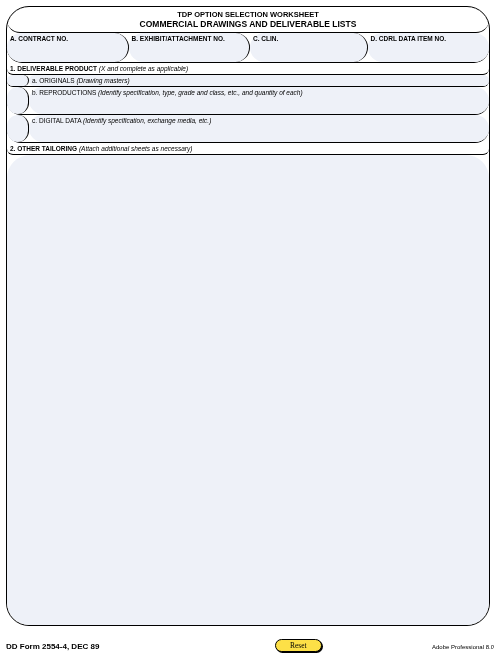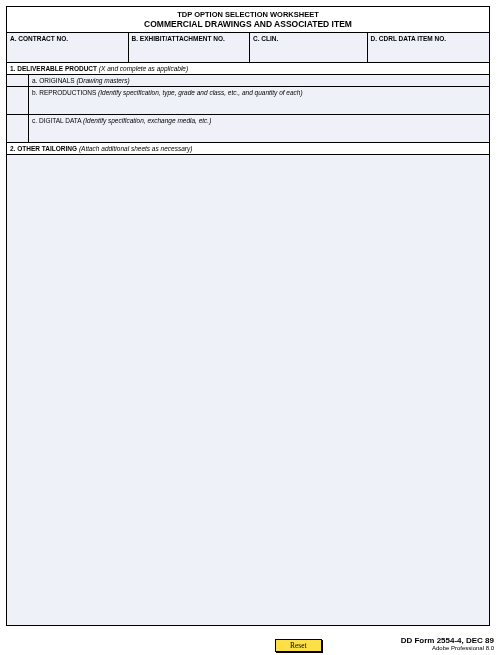--- a/index.html
+++ b/index.html
@@ -1,15 +1,15 @@
 <!DOCTYPE html>
 <html><head>
   <meta charset="utf-8">
   <style>
-    * { box-sizing: border-box; margin: 0; padding: 0; }
+    * { box-sizing: border-box; margin: 0; padding: 0; border-radius: 23px; }
     body {
       font-family: Arial, Helvetica, sans-serif;
       background: #fff;
       width: 500px;
       height: 655px;
       position: relative;
       font-size: 7px;
     }
     .form-container {
       border: 1.5px solid #000;
@@ -100,24 +100,23 @@
     .large-area {
       flex: 1;
       background: #eef1f8;
     }
     .footer {
       position: absolute;
       bottom: 4px;
       left: 6px;
       right: 6px;
       display: flex;
-      align-items: flex-end;
+      align-items: center;
       justify-content: space-between;
       font-size: 7px;
-      flex-direction: column;
     }
     .footer-left {
       font-weight: bold;
       font-size: 8px;
     }
     .footer-right {
       font-size: 6px;
       color: #000;
     }
     .reset-btn {
@@ -133,21 +132,21 @@
       box-shadow: 1px 1px 0 #000;
       cursor: pointer;
     }
   </style>
 </head>
 <body>
 
 <div class="form-container">
   <div class="header">
     <div class="header-title">TDP OPTION SELECTION WORKSHEET</div>
-    <div class="header-subtitle">COMMERCIAL DRAWINGS AND ASSOCIATED ITEM</div>
+    <div class="header-subtitle">COMMERCIAL DRAWINGS AND DELIVERABLE LISTS</div>
   </div>
 
   <div class="top-row">
     <div class="top-cell cell-a">
       <div>A.  CONTRACT NO.</div>
     </div>
     <div class="top-cell cell-b">
       <div>B.  EXHIBIT/ATTACHMENT NO.</div>
     </div>
     <div class="top-cell cell-c">

